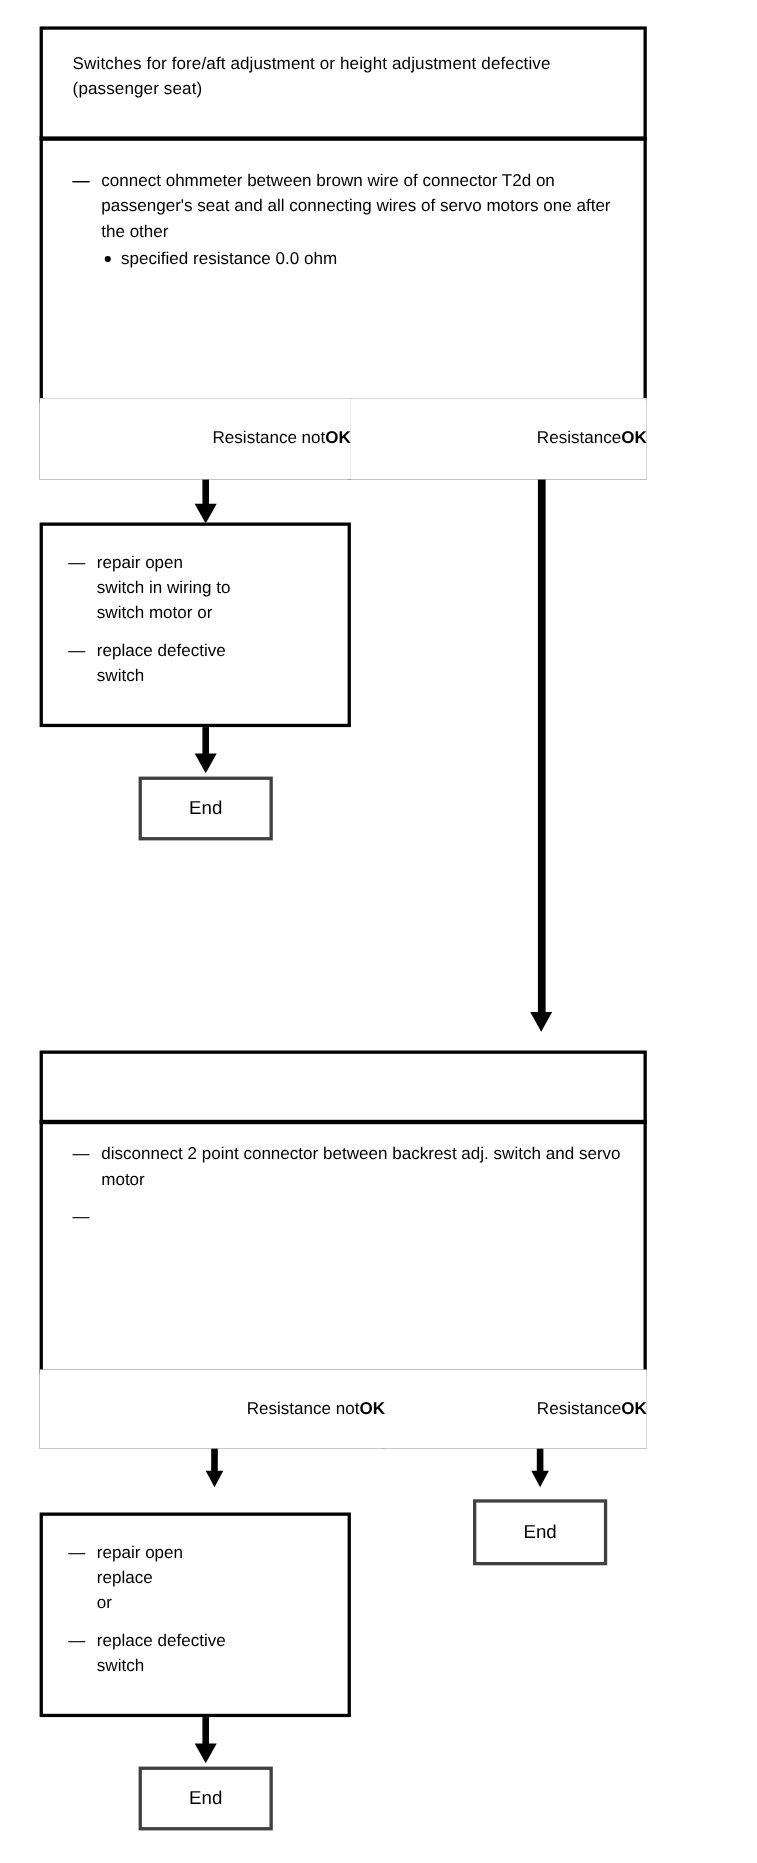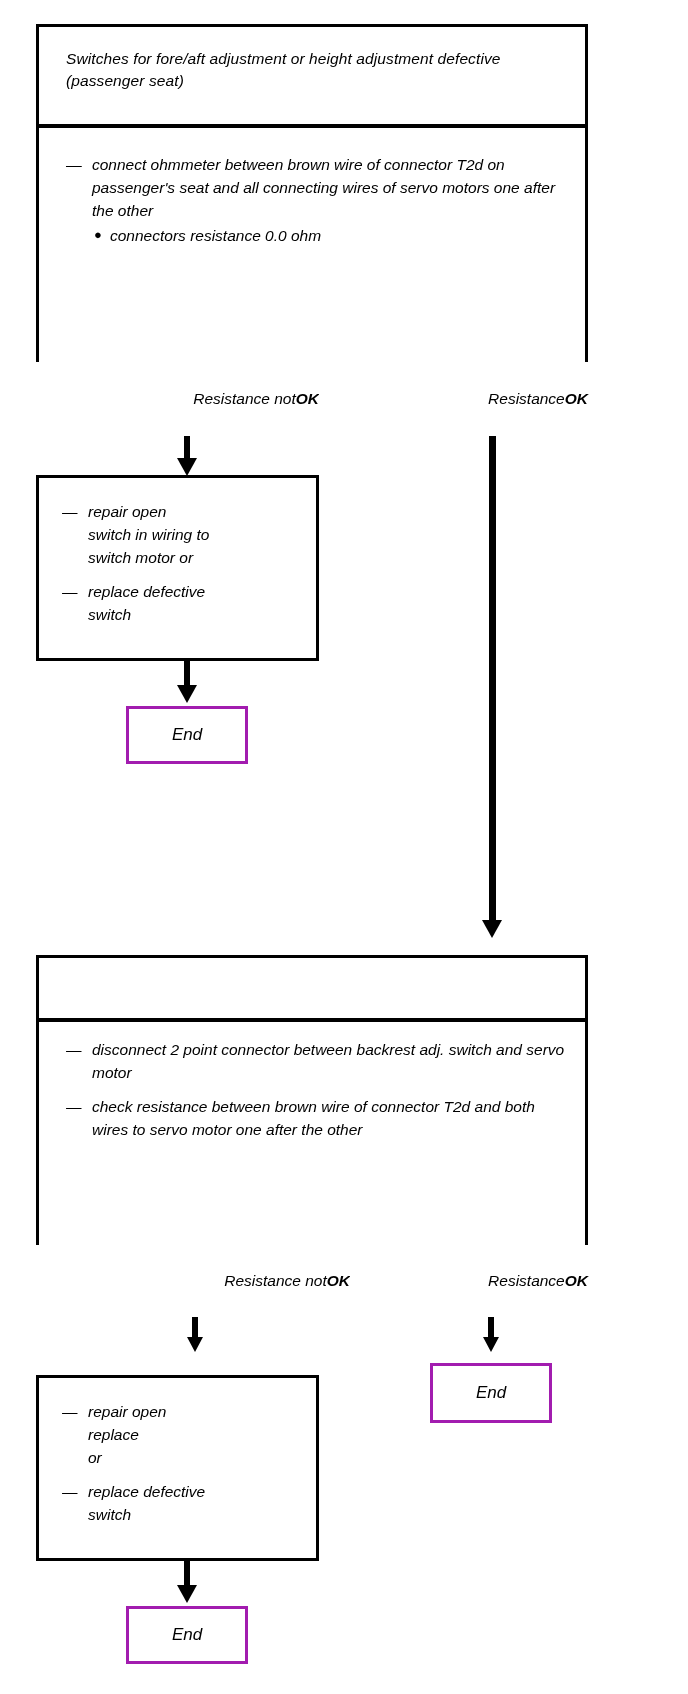--- a/index.html
+++ b/index.html
@@ -11,21 +11,21 @@
     width: 688px;
     height: 1694px;
     position: relative;
     font-family: "Liberation Sans", sans-serif;
     color: #000000;
     overflow: hidden;
   }
   #stage {
     position: absolute;
     left: 0; top: 0;
-    width: 576px; height: 1694px; font-style: italic;
+    width: 576px; height: 1694px;
   }
   .box {
     position: absolute;
     box-sizing: border-box;
     border: 3px solid #000;
     background: #fff;
   }
   .divider {
     position: absolute;
     background: #000;
@@ -82,21 +82,21 @@
     align-items: center;
     justify-content: flex-end;
     width: 100%;
     height: 100%;
     left: 0; top: 0;
   }
   .cell-label b { font-weight: bold; }
   .endbox {
     position: absolute;
     box-sizing: border-box;
-    border: 3px solid #a21caf;
+    border: 3px solid #404040;
     background: #fff;
     display: flex;
     align-items: center;
     justify-content: center;
     font-size: 17px;
   }
   .vline {
     position: absolute;
     background: #000;
   }
@@ -130,21 +130,21 @@
     <ul class="steps">
       <li>
         <span class="dash">—</span>
       </li>
       <li>
         <span class="dash">—</span>
         <span>connect ohmmeter between brown wire of connector T2d on passenger's seat and all connecting wires of servo motors one after the other</span>
         <ul class="sub">
           <li>
             <span class="bullet">●</span>
-            <span>connectors resistance 0.0 ohm</span>
+            <span>specified resistance 0.0 ohm</span>
           </li>
         </ul>
       </li>
     </ul>
   </div>
 
   <div class="divider" style="left:36px; top:362px; width:552px; height:4px;"></div>
   <div class="divider" style="left:316px; top:366px; width:3px; height:70px;"></div>
 
   <div class="box" style="left:36px; top:362px; width:283px; height:74px; border:0;">
@@ -196,21 +196,20 @@
   <div class="divider" style="left:36px; top:1018px; width:552px; height:4px;"></div>
 
   <div class="body-text" style="left:66px; top:1038px; width:506px;">
     <ul class="steps">
       <li>
         <span class="dash">—</span>
         <span>disconnect 2 point connector between backrest adj. switch and servo motor</span>
       </li>
       <li>
         <span class="dash">—</span>
-        <span>check resistance between brown wire of connector T2d and both wires to servo motor one after the other</span>
       </li>
     </ul>
   </div>
 
   <div class="divider" style="left:36px; top:1245px; width:552px; height:4px;"></div>
   <div class="divider" style="left:347px; top:1249px; width:3px; height:68px;"></div>
 
   <div class="box" style="left:36px; top:1245px; width:314px; height:72px; border:0;">
     <span class="cell-label">
       <span>Resistance not </span>

